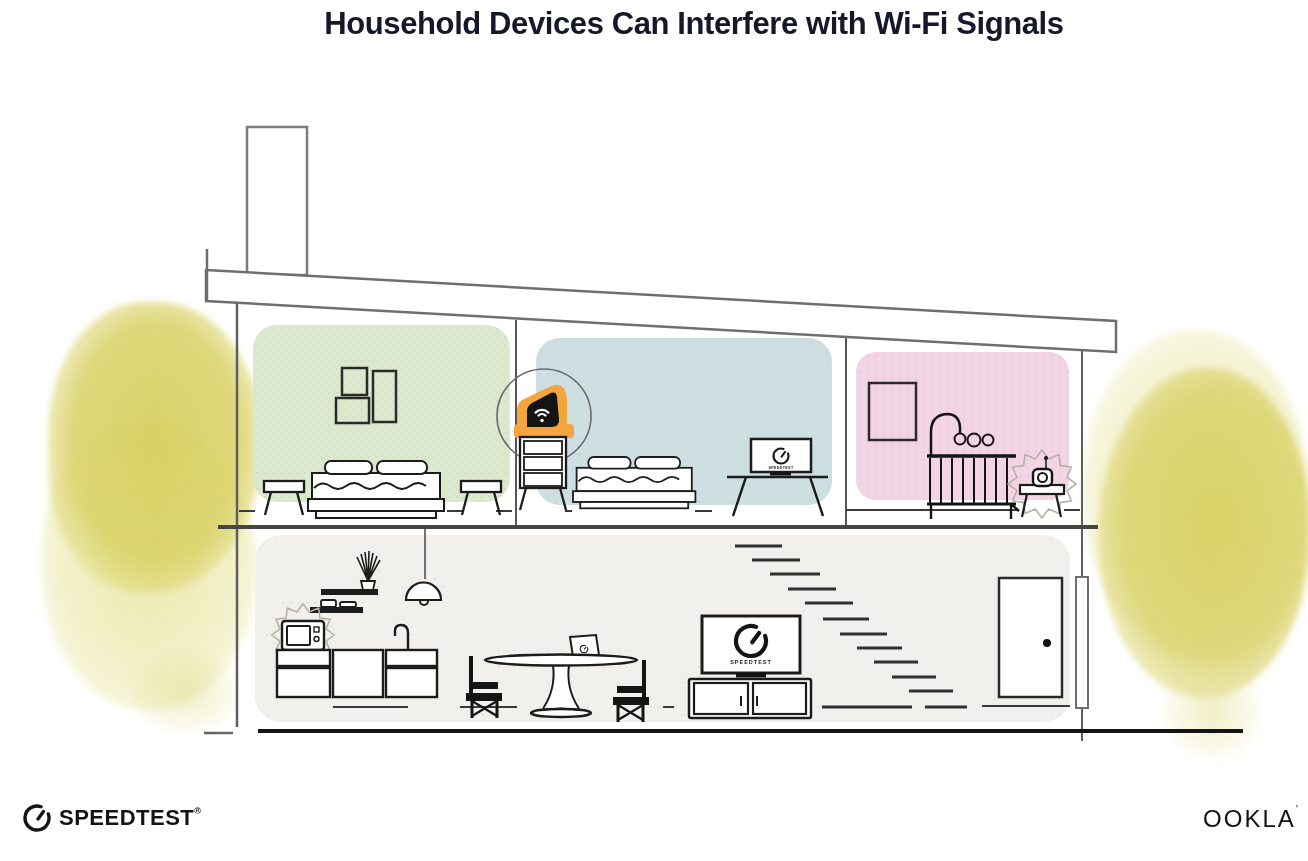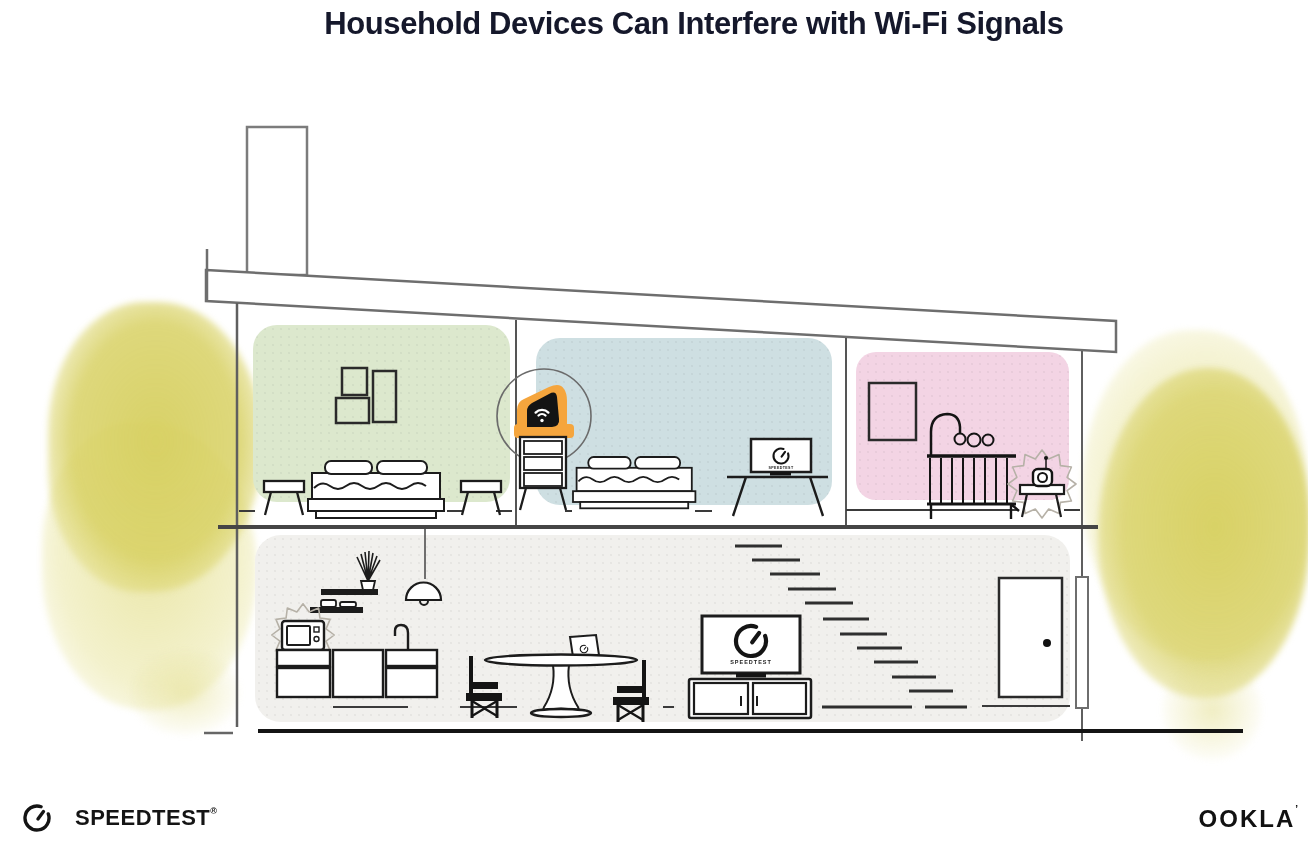--- a/index.html
+++ b/index.html
@@ -20,27 +20,27 @@
     background-image: radial-gradient(rgba(90,90,90,0.07) 1.2px, transparent 1.3px);
     background-size:8px 8px;
   }
   .room-green { left:253px; top:325px; width:257px; height:177px; border-radius:24px; background-color:#dce8cd; }
   .room-blue  { left:536px; top:338px; width:296px; height:167px; border-radius:24px; background-color:#cedfe2; }
   .room-pink  { left:856px; top:352px; width:213px; height:148px; border-radius:20px; background-color:#f3d4e4; }
   .room-ground{ left:255px; top:535px; width:815px; height:187px; border-radius:26px; background-color:#f1f0ed; }
   .linework { position:absolute; left:0; top:0; }
   svg { font-family:"Liberation Sans", sans-serif; }
   .footer-speedtest {
-    position:absolute; left:22px; bottom:28px; display:flex; align-items:center; gap:23px;
+    position:absolute; left:22px; bottom:28px; display:flex; align-items:center; gap:7px;
     color:#141414;
   }
   .footer-speedtest .word { font-size:22px; font-weight:bold; letter-spacing:0.5px; }
   .footer-speedtest sup { font-size:9px; font-weight:bold; vertical-align:top; line-height:1; position:relative; top:2px; }
   .footer-ookla {
-    position:absolute; right:8px; bottom:28px; font-size:24px; font-weight:bold;
+    position:absolute; right:8px; bottom:28px; font-size:24px; font-weight:normal;
     letter-spacing:2px; color:#111111;
   }
   .footer-ookla sup { font-size:10px; vertical-align:top; line-height:1; position:relative; top:0px; }
 </style>
 </head>
 <body>
 
 <div class="page">
 
   <div class="title">Household Devices Can Interfere with Wi-Fi Signals</div>

